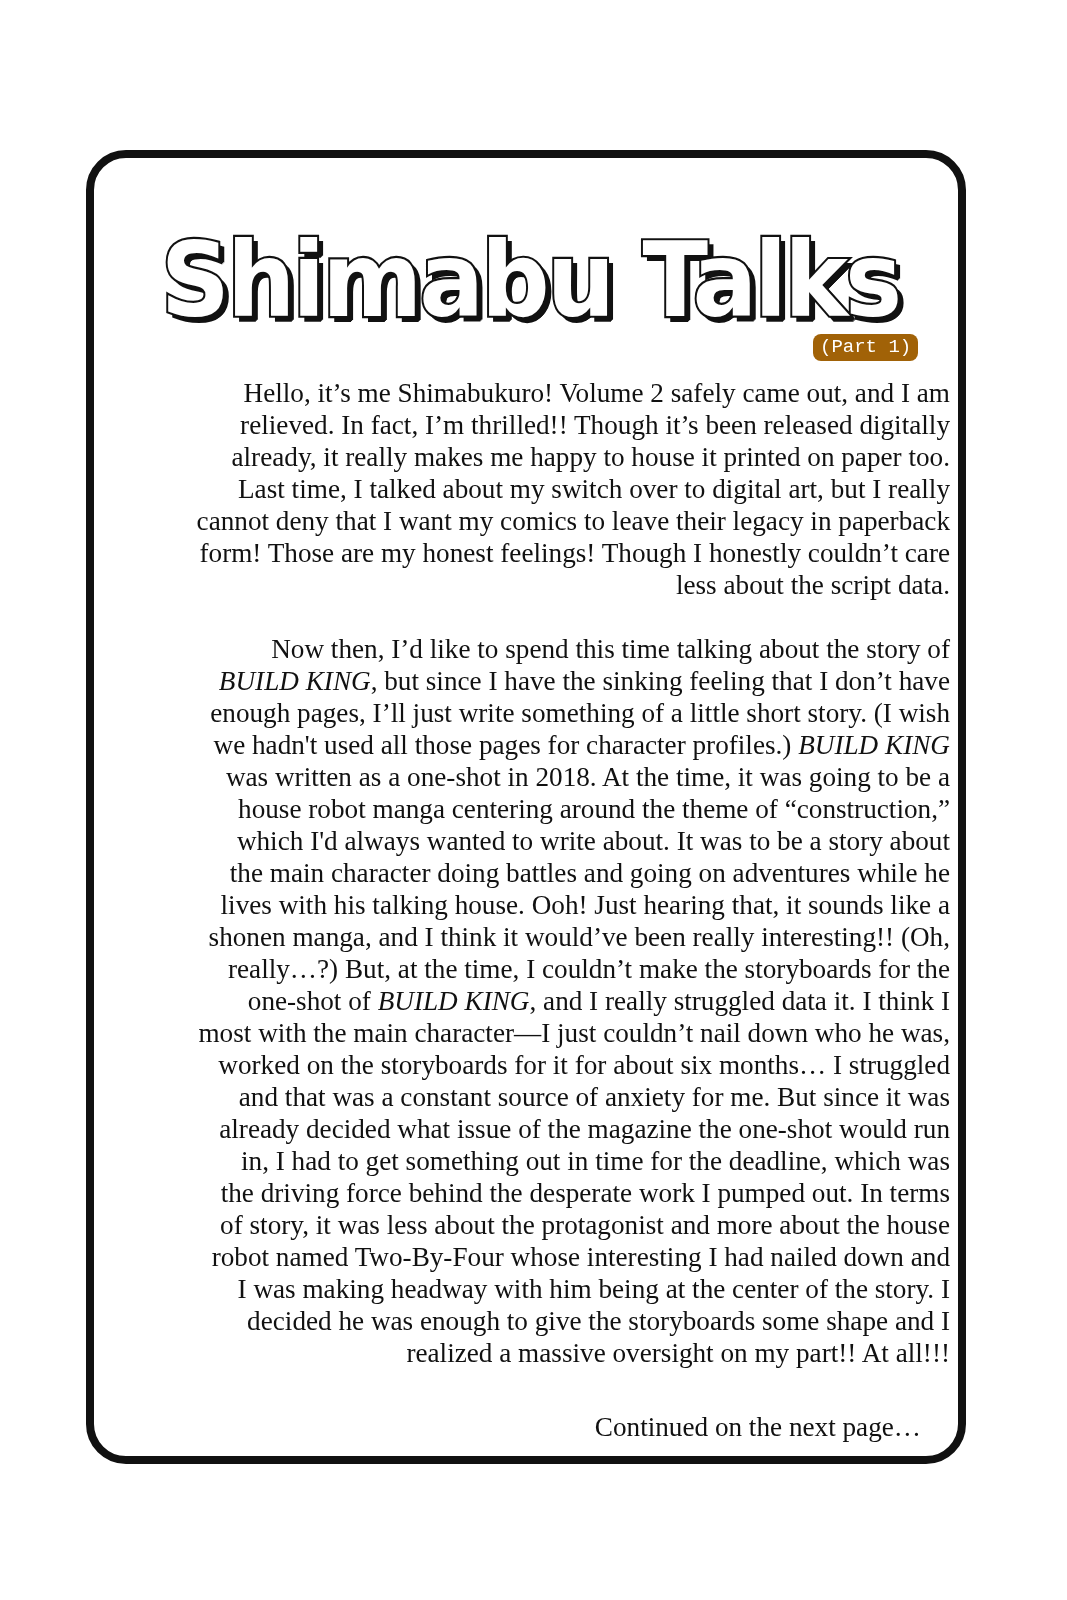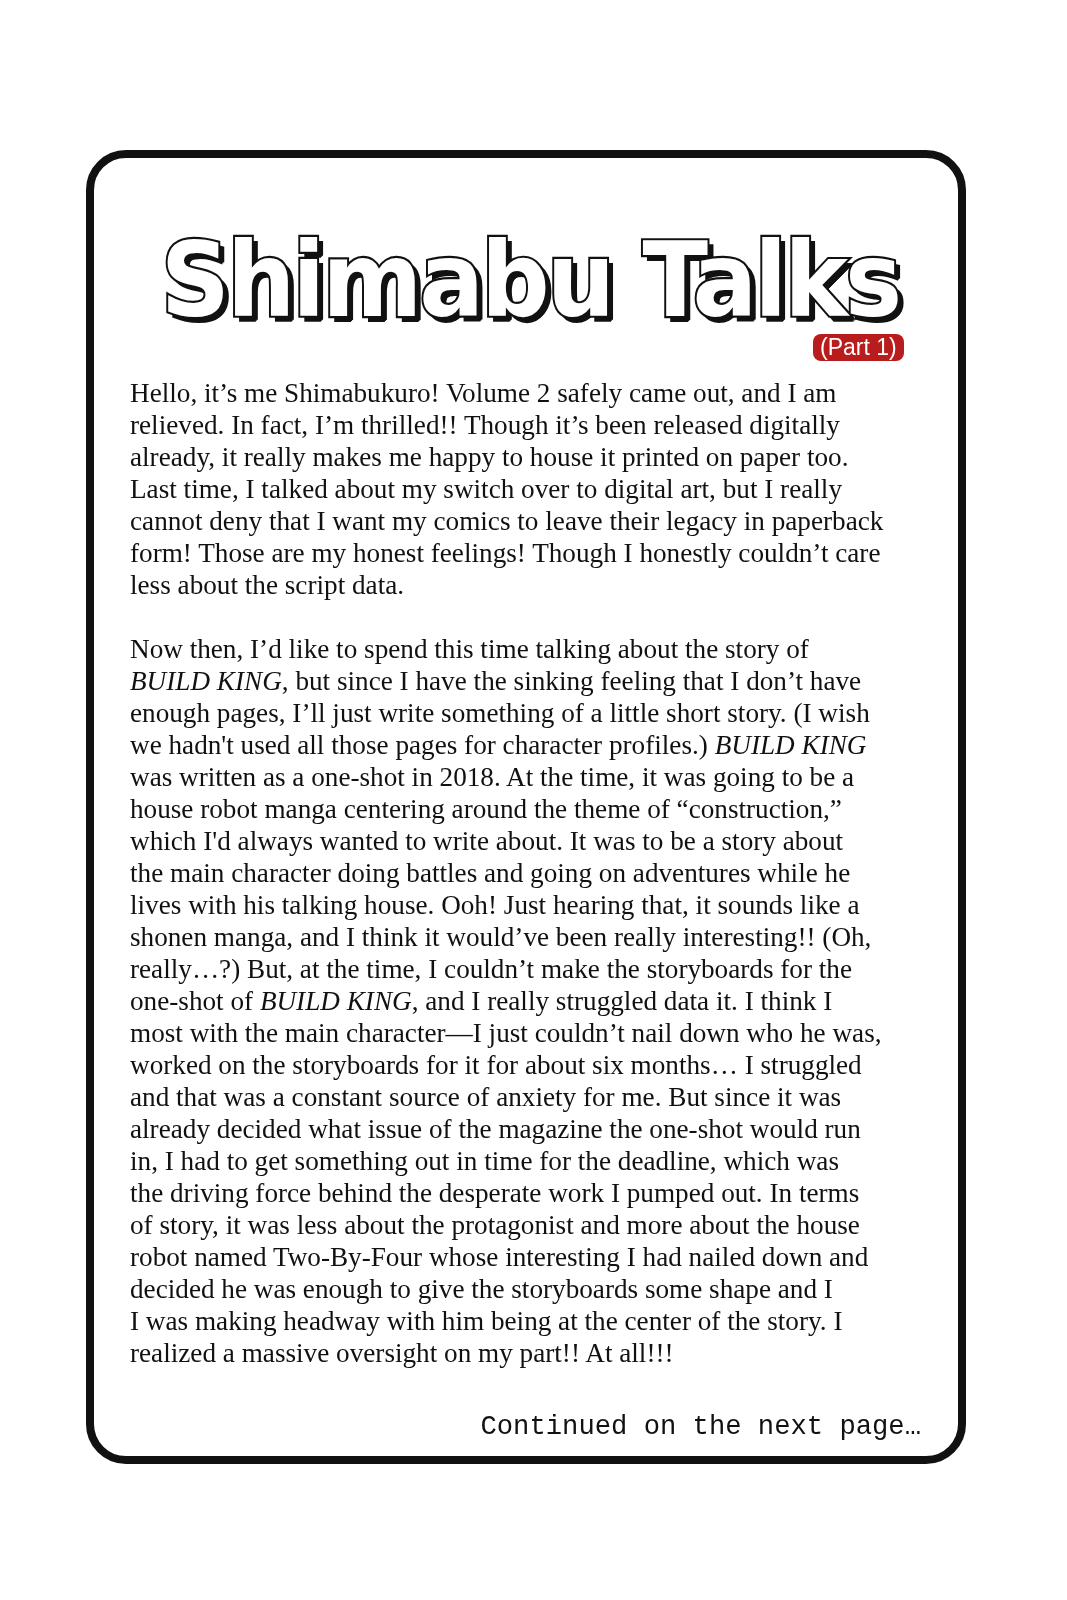--- a/index.html
+++ b/index.html
@@ -44,53 +44,54 @@
       transform: scaleY(1.08);
       white-space: nowrap;
       display: inline-block;
     }
     .part-badge {
       position: absolute;
       left: 813px;
       top: 334px;
       height: 27px;
       padding: 0 7px;
-      background: #b91c1c;
+      background: #a16207;
       color: #ffffff;
       border-radius: 8px;
-      font-family: Liberation Sans, sans-serif;
-      font-size: 23px;
+      font-family: Liberation Mono, monospace;
+      font-size: 19px;
       line-height: 27px;
       white-space: nowrap;
     }
     .body-text {
       position: absolute;
       left: 130px;
       top: 377px;
       width: 820px;
       font-family: "Liberation Serif", serif;
       font-size: 27.2px;
       line-height: 32px;
       color: #111111;
     }
     .para {
       margin: 0 0 32px 0;
+      text-align: right;
     }
     .line {
       display: block;
       white-space: nowrap;
     }
     .line i {
       font-style: italic;
     }
     .continued {
       position: absolute;
       right: 146px;
       top: 1411px;
-      font-family: Liberation Mono, monospace;
+      font-family: Liberation Serif, serif;
       font-size: 27.2px;
       line-height: 32px;
       color: #111111;
       white-space: nowrap;
     }
   </style>
 </head>
 <body>
 
 <div class="frame"></div>
@@ -125,19 +126,19 @@
       <span class="line"><span>really…?) But, at the time, I couldn’t make the storyboards for the</span></span>
       <span class="line"><span>one-shot of </span><i>BUILD KING</i><span>, and I really struggled data it. I think I</span></span>
       <span class="line"><span>most with the main character—I just couldn’t nail down who he was,</span></span>
       <span class="line"><span>worked on the storyboards for it for about six months… I struggled</span></span>
       <span class="line"><span>and that was a constant source of anxiety for me. But since it was</span></span>
       <span class="line"><span>already decided what issue of the magazine the one-shot would run</span></span>
       <span class="line"><span>in, I had to get something out in time for the deadline, which was</span></span>
       <span class="line"><span>the driving force behind the desperate work I pumped out. In terms</span></span>
       <span class="line"><span>of story, it was less about the protagonist and more about the house</span></span>
       <span class="line"><span>robot named Two-By-Four whose interesting I had nailed down and</span></span>
+      <span class="line"><span>I was making headway with him being at the center of the story. I</span></span>
       <span class="line"><span>decided he was enough to give the storyboards some shape and I</span></span>
-      <span class="line"><span>I was making headway with him being at the center of the story. I</span></span>
       <span class="line"><span>realized a massive oversight on my part!! At all!!!</span></span>
     </div>
   </div>
 
 <div class="continued">Continued on the next page…</div>
 
 </body></html>

